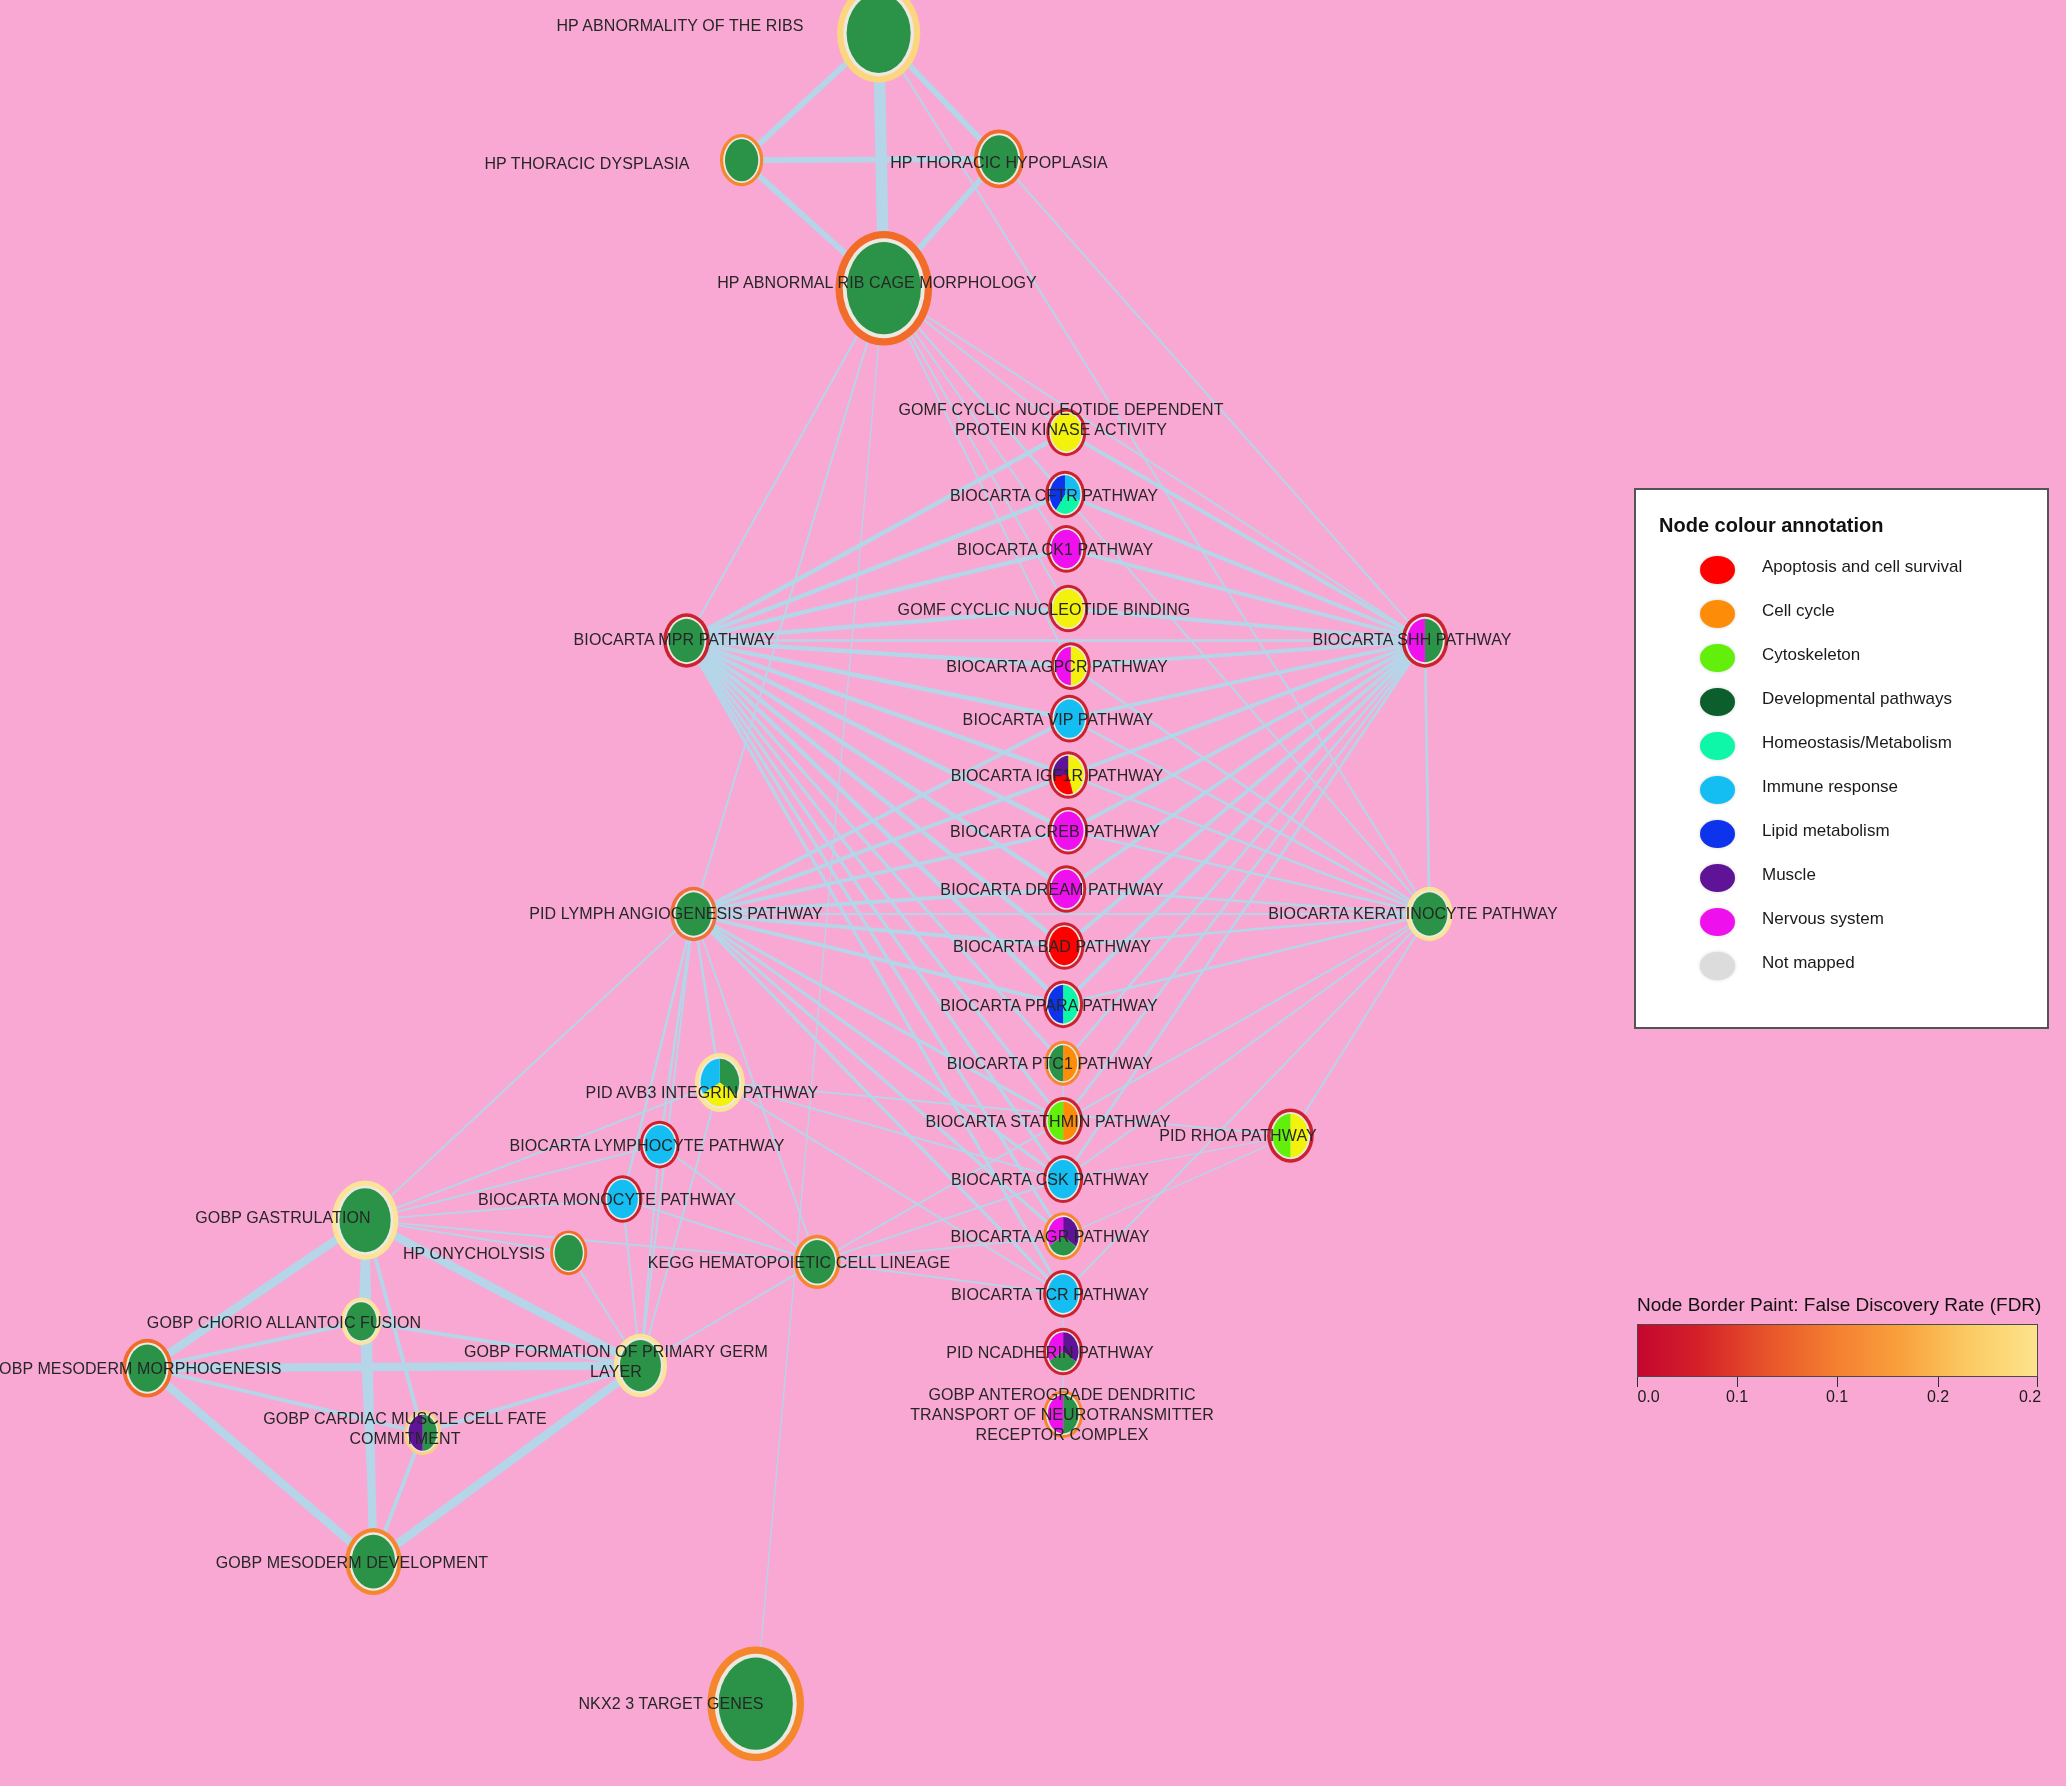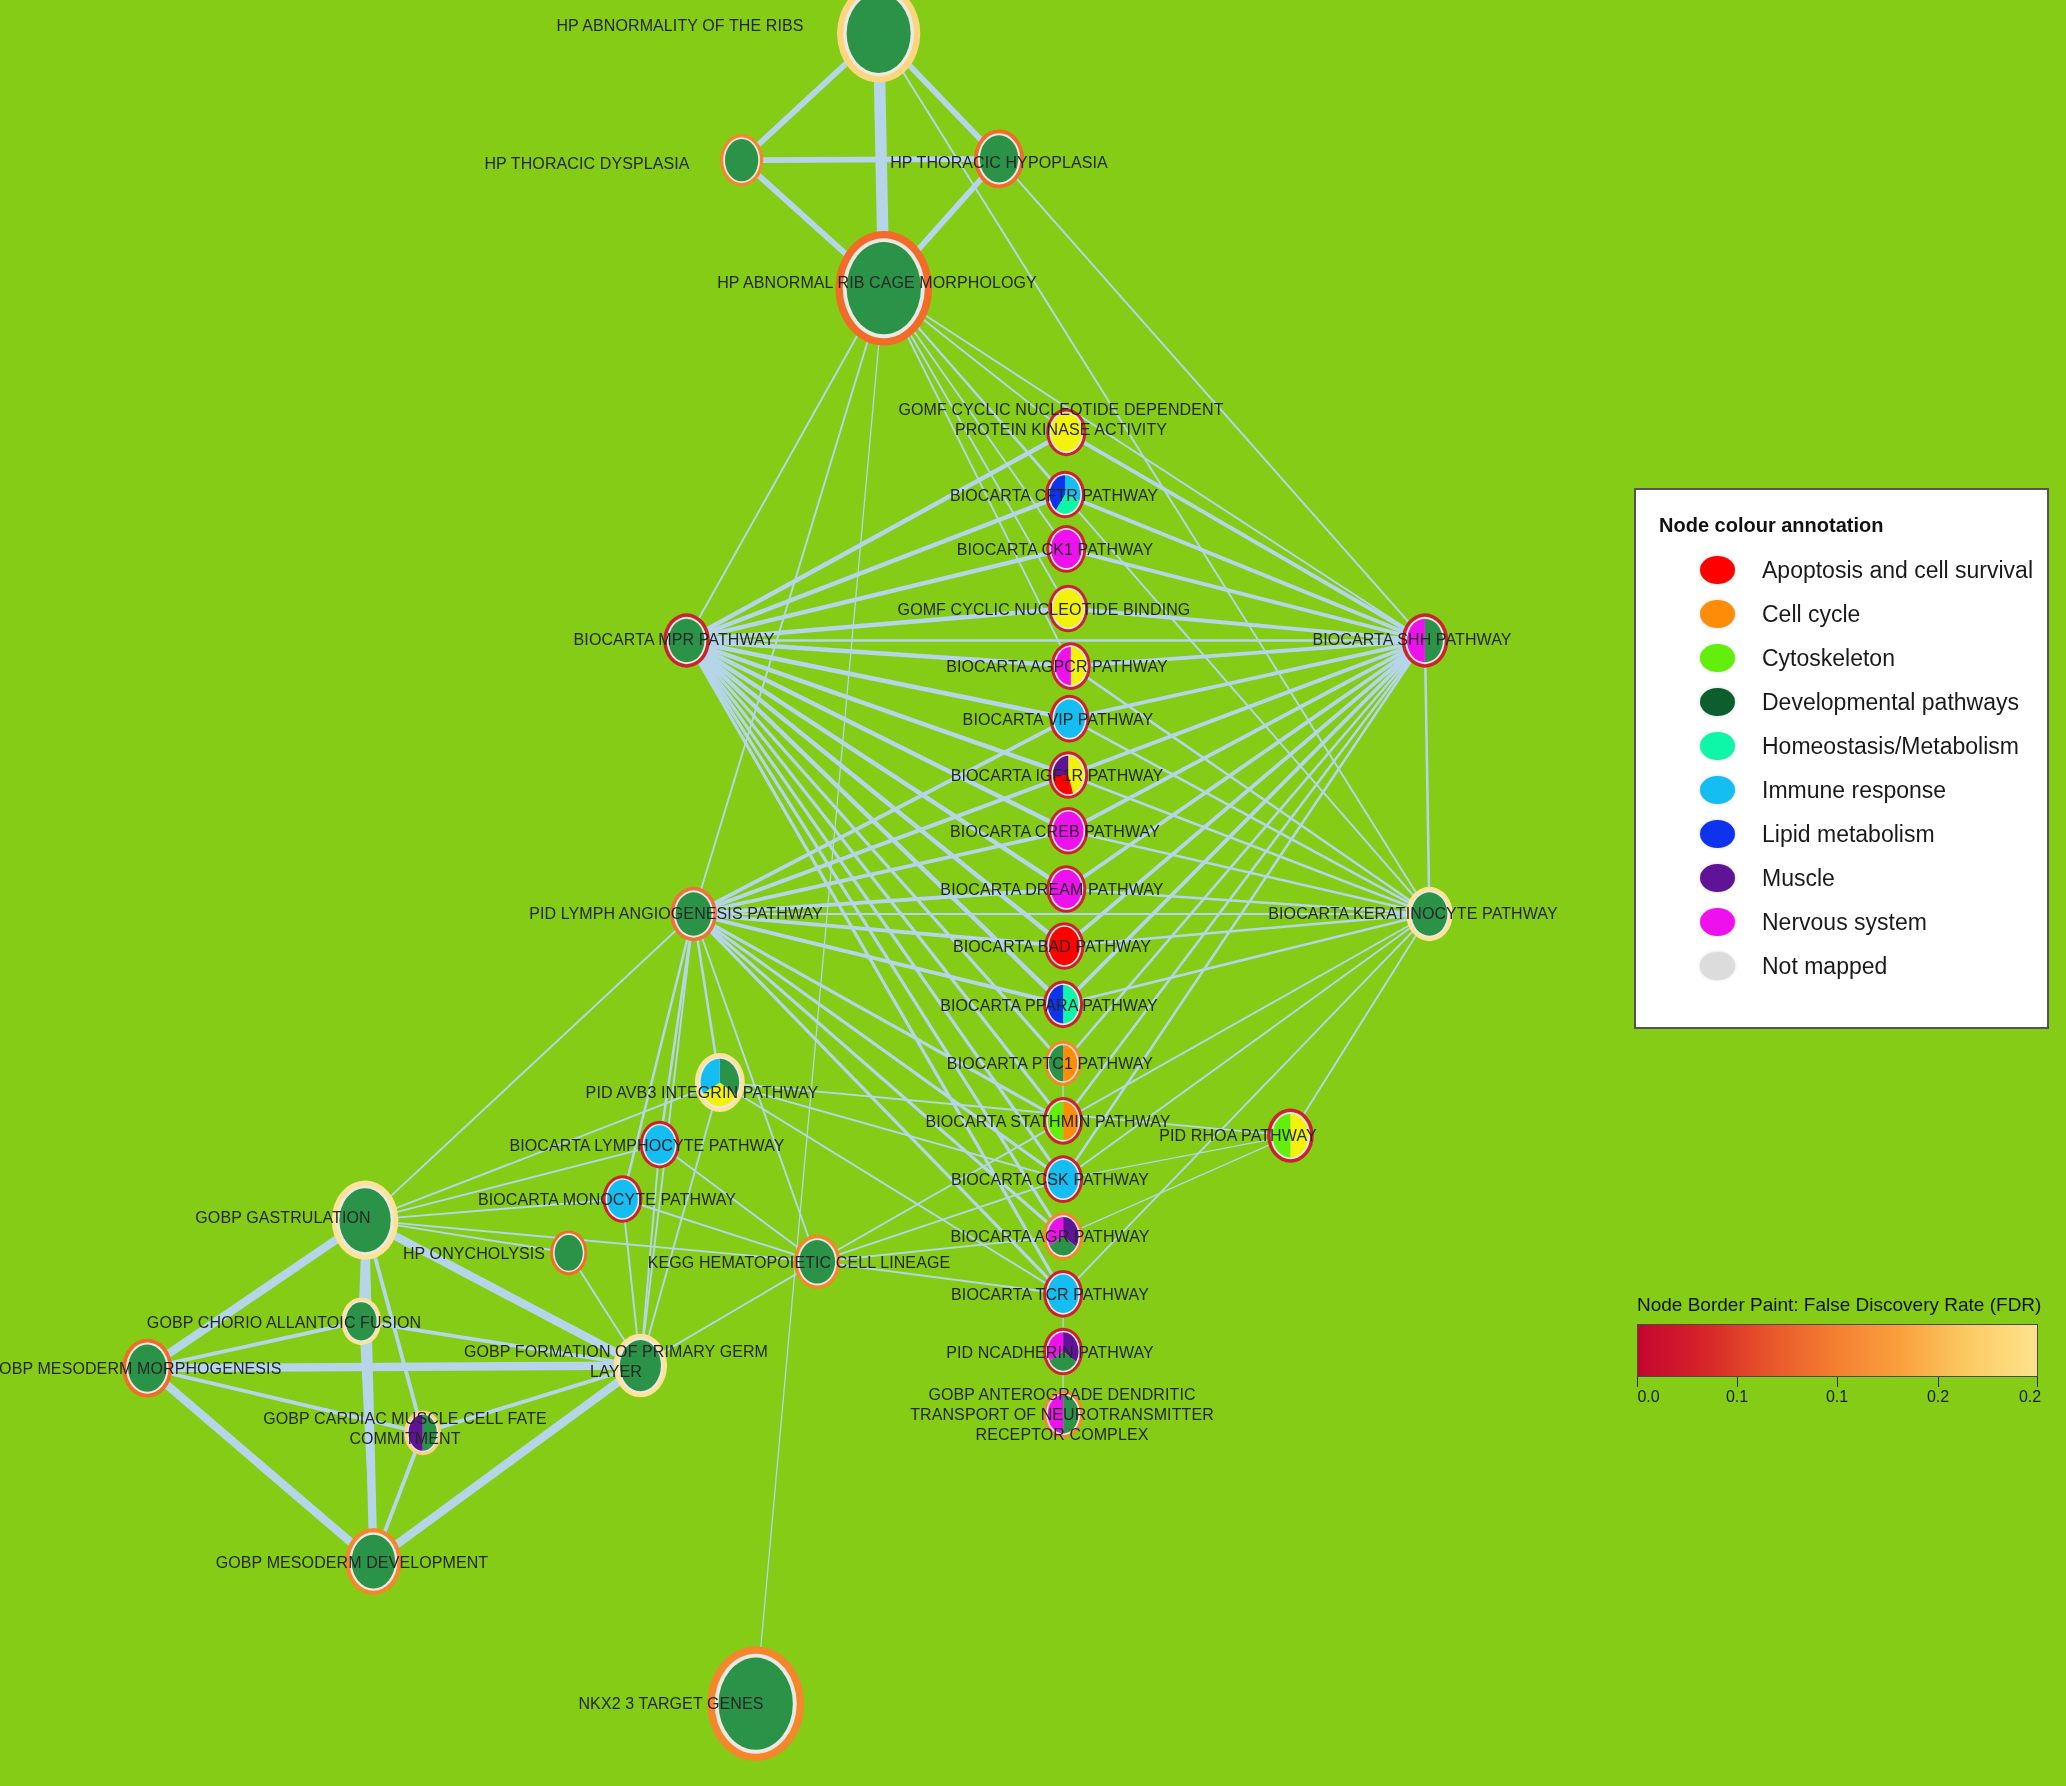--- a/index.html
+++ b/index.html
@@ -1,18 +1,18 @@
 <!DOCTYPE html>
 <html style="font-size:10.2px"><head>
 <meta charset="utf-8">
 <title>Pathway Enrichment Network</title>
 <style>
   html,body{margin:0;padding:0;background:#ffffff;}
   body{font-family:"Liberation Sans", sans-serif;}
-  #stage{position:relative;width:2066px;height:1787px;background:#84cc16;overflow:hidden;}
+  #stage{position:relative;width:2066px;height:1787px;background:#f9a8d4;overflow:hidden;}
   #net-svg{position:absolute;left:0;top:0;width:2066px;height:1787px;}
   .node-label{
     position:absolute;
     font-family:"Liberation Sans", sans-serif;
     font-size:16px;
     color:#262626;
     text-align:center;
     white-space:pre;
     line-height:20px;
     transform:translate(-50%,-50%);
@@ -35,21 +35,21 @@
   }
   #legend-colour .lg-rows{position:absolute; left:0; top:61px; width:100%;}
   #legend-colour .lg-row{position:relative;height:44px;}
   #legend-colour .lg-swatch{
     position:absolute; left:64px; top:5.1px;
     width:35px;height:28px;border-radius:50%;
     box-shadow:0 0 3.2px rgba(0,0,0,0.18);
   }
   #legend-colour .lg-text{
     position:absolute; left:126px; top:6.4px;
-    font-size:23px;color:#1a1a1a;
+    font-size:17px;color:#1a1a1a;
     font-family:"Liberation Sans", sans-serif;
   }
   
   #legend-fdr{
     position:absolute; left:1637px; top:1294px;
     width:410px;
   }
   #legend-fdr .fdr-title{
     font-size:19px;color:#111;
     font-family:"Liberation Sans", sans-serif;

